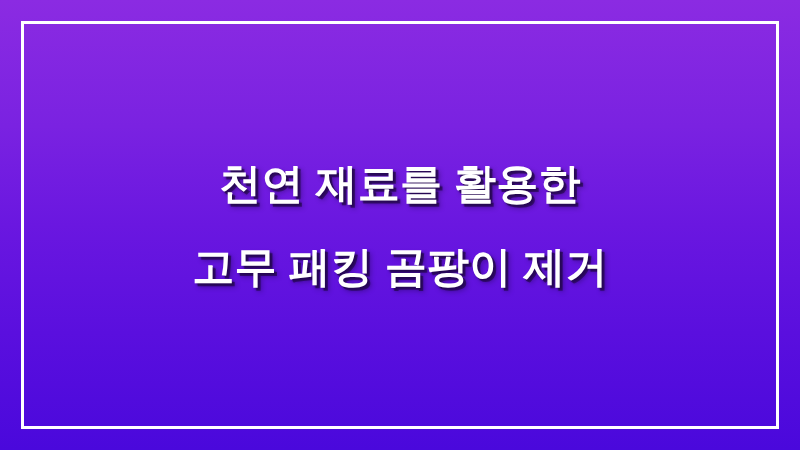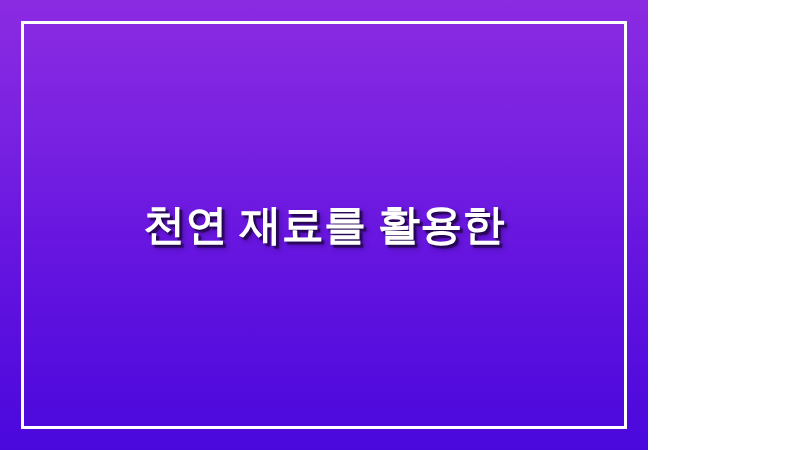--- a/index.html
+++ b/index.html
@@ -4,21 +4,21 @@
 <title>Thumbnail Card</title>
 <style>
   html, body {
     margin: 0;
     padding: 0;
     background: #ffffff;
   }
 
   #card {
     position: relative;
-    width: 648px;
+    width: 800px;
     height: 450px;
     overflow: hidden;
     font-family: "Liberation Sans", "DejaVu Sans", sans-serif;
     -webkit-font-smoothing: antialiased;
   }
 
   
   .bg-gradient {
     position: absolute;
     inset: 0;
@@ -78,17 +78,18 @@
 <div id="card">
 
   <div class="bg-gradient"></div>
 
   <div class="frame"></div>
 
   <div class="title-block">
 
     <div class="title-line">천연 재료를 활용한</div>
 
+    <div class="title-line">고무 패킹 곰팡이 제거</div>
 
 
   </div>
 
 </div>
 
 </body></html>

